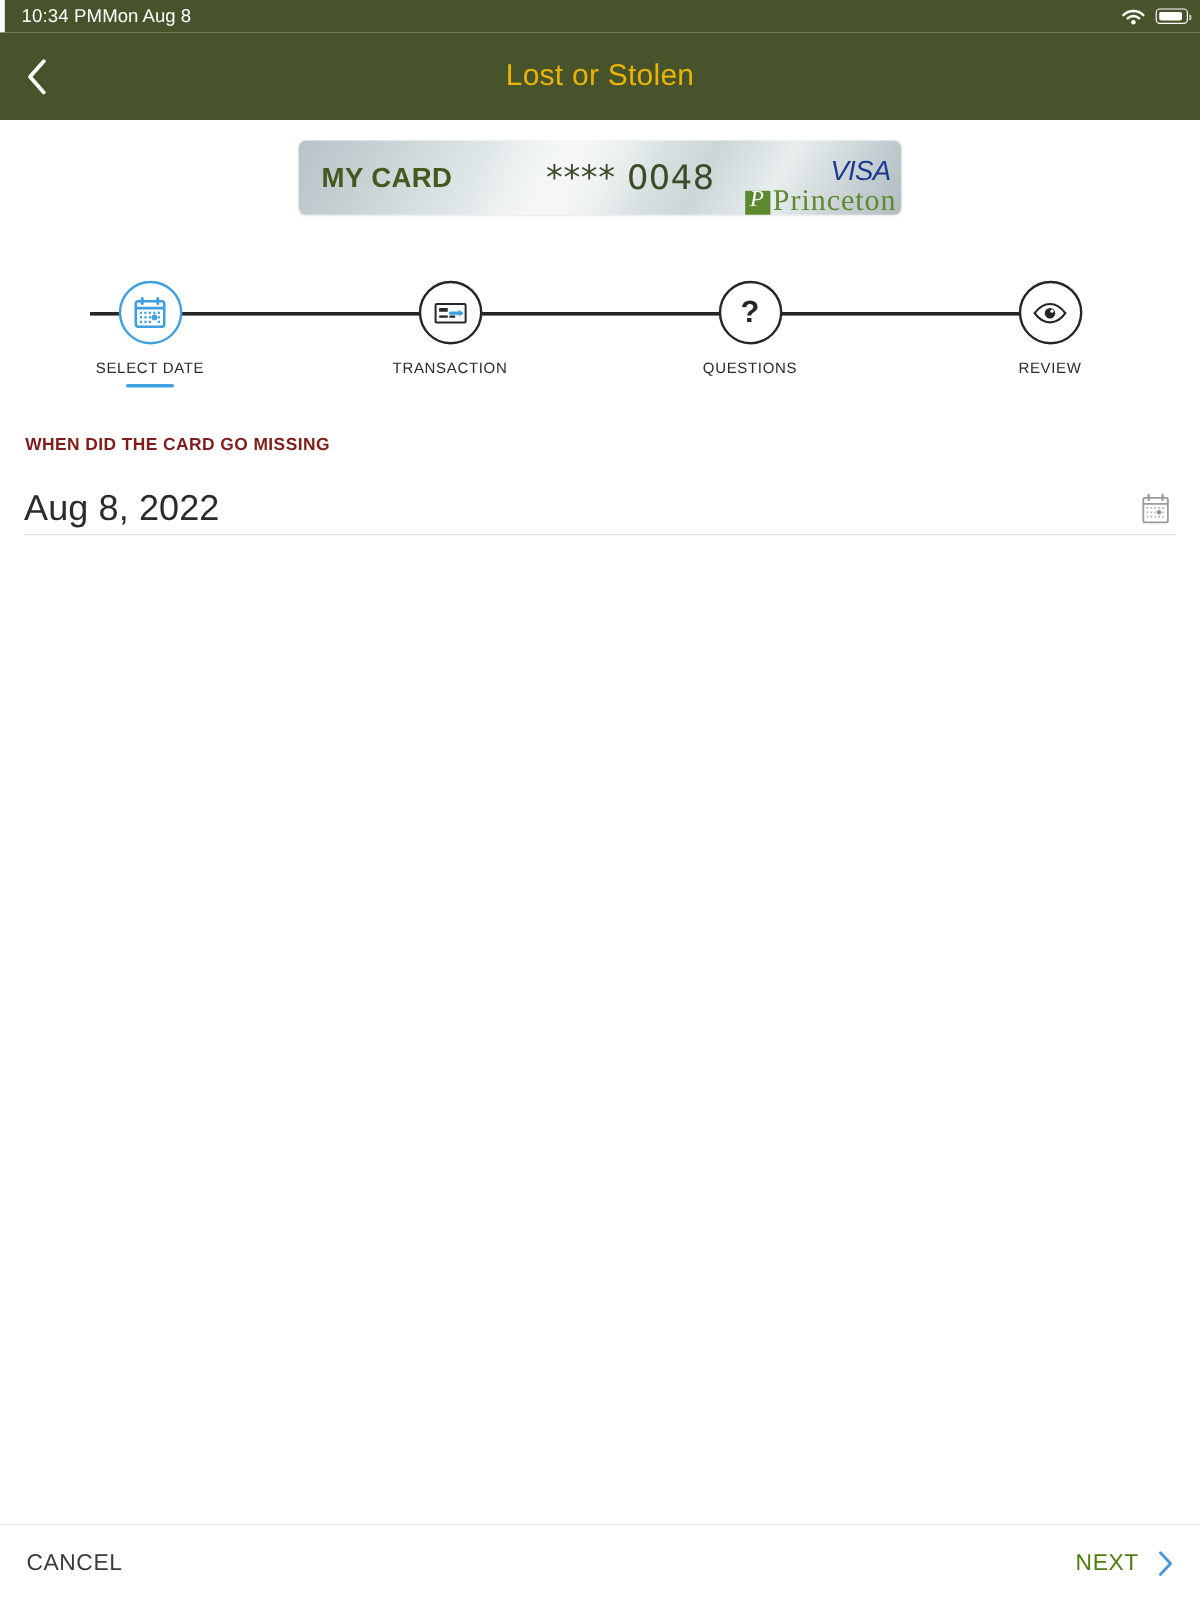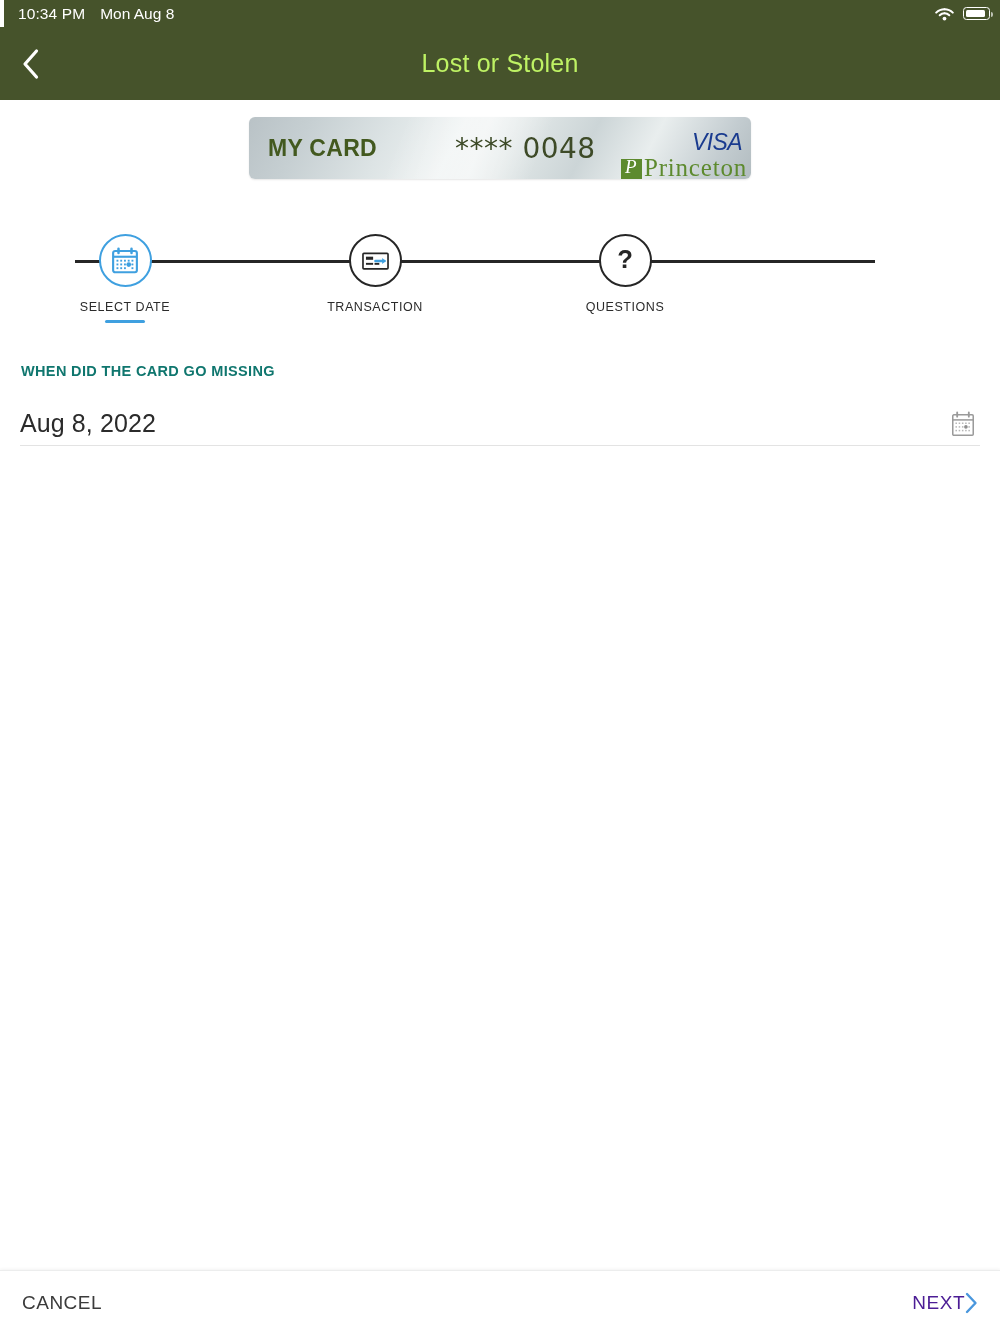--- a/index.html
+++ b/index.html
@@ -11,21 +11,21 @@
   }
   .screen { position: relative; width: 1000px; height: 1334px; background: #fff; }
 
   
   .statusbar {
     position: absolute; top: 0; left: 4px; width: 1000px; height: 27px;
     background: #46532b; color: #ffffff;
     display: flex; align-items: center; padding: 0 14px;
   }
   .sb-time { font-size: 15.5px; letter-spacing: 0.1px; }
-  .sb-date { font-size: 15.5px; margin-left: 15px; }
+  .sb-date { font-size: 15.5px; }
   .sb-right { margin-left: auto; display: flex; align-items: center; gap: 9px; }
   .wifi { width: 19px; height: 14px; position: relative; }
   .batt {
     width: 27px; height: 13px; border: 1.6px solid #fff; border-radius: 3.5px;
     position: relative; display: flex; align-items: center; padding: 1.6px;
   }
   .batt-fill { background: #fff; height: 100%; border-radius: 1.5px; }
   .batt::after {
     content: ""; position: absolute; right: -4px; top: 3.5px;
     width: 2px; height: 5px; background: rgba(255,255,255,0.65); border-radius: 0 2px 2px 0;
@@ -35,21 +35,21 @@
   .header {
     position: absolute; top: 27px; left: 0; width: 1000px; height: 73px;
     background: #46532b; display: flex; align-items: center;
   }
   .back-btn {
     position: absolute; left: 8px; top: 50%; transform: translateY(-50%);
     width: 44px; height: 44px; display: flex; align-items: center; justify-content: center;
     cursor: pointer;
   }
   .header-title {
-    width: 100%; text-align: center; color: #bef264;
+    width: 100%; text-align: center; color: #eab308;
     font-size: 25px; font-weight: 400; letter-spacing: 0.2px;
   }
 
   
   .card-wrap {
     position: absolute; top: 117px; left: 0; width: 1000px;
     display: flex; justify-content: center;
   }
   .card {
     position: relative; width: 502px; height: 62px; border-radius: 6px;
@@ -119,47 +119,47 @@
   }
   .step-underline {
     margin-top: 6px; width: 40px; height: 3px; background: #3fa0e0; border-radius: 2px;
   }
   .step-underline.hidden { visibility: hidden; }
 
   
   .form-area { position: absolute; top: 363px; left: 0; width: 1000px; }
   .field-label {
     margin-left: 21px; font-size: 14.5px; font-weight: bold;
-    color: #0f766e; letter-spacing: 0.35px;
+    color: #7f1d1d; letter-spacing: 0.35px;
   }
   .field-row {
     margin: 23px 20px 0 20px; height: 44px;
     display: flex; align-items: center; justify-content: space-between;
     border-bottom: 1.5px solid #e3e3e3;
   }
-  .field-value { font-size: 25px; color: #2b2b2b; letter-spacing: 0.1px; }
+  .field-value { font-size: 30px; color: #2b2b2b; letter-spacing: 0.1px; }
   .cal-btn { width: 34px; height: 36px; display: flex; align-items: center; justify-content: center; cursor: pointer; }
 
   
   .footer {
     position: absolute; bottom: 0; left: 0; width: 1000px; height: 64px;
     background: #ffffff; border-top: 1px solid #eceded;
     box-shadow: 0 -1px 3px rgba(0,0,0,0.05);
     display: flex; align-items: center; justify-content: space-between;
     padding: 12px 22px;
   }
   .btn-cancel {
     font-size: 19px; font-weight: 500; color: #3b3b3b;
     letter-spacing: 0.5px; cursor: pointer; background: none; border: none;
     font-family: "Liberation Sans", sans-serif;
   }
   .btn-next {
-    font-size: 19px; font-weight: 500; color: #4c1d95;
+    font-size: 19px; font-weight: 500; color: #4d7c0f;
     letter-spacing: 0.5px; cursor: pointer; background: none; border: none;
-    display: flex; align-items: center; gap: 0;
+    display: flex; align-items: center; gap: 16px;
     font-family: "Liberation Sans", sans-serif;
   }
 </style>
 </head>
 <body>
 
 <div class="screen">
 
   <div class="statusbar">
     <span class="sb-time">10:34 PM</span>
@@ -252,20 +252,31 @@
     <div class="step" style="left:625px;">
       <div class="step-circle">
         <svg width="28" height="28" viewBox="0 0 24 24">
           <text x="12" y="18" text-anchor="middle" font-family="Liberation Sans, sans-serif" font-size="22" font-weight="bold" fill="#262626">?</text>
         </svg>
       </div>
       <div class="step-label">QUESTIONS</div>
       <div class="step-underline hidden"></div>
     </div>
 
+    <div class="step" style="left:875px;">
+      <div class="step-circle">
+        <svg width="32" height="32" viewBox="0 0 30 30">
+          <path d="M3 15c3.6-5 8-7.2 12-7.2S23.4 10 27 15c-3.6 5-8 7.2-12 7.2S6.6 20 3 15z" fill="none" stroke="#262626" stroke-width="1.7"></path>
+          <circle cx="15" cy="15" r="4.1" fill="#262626"></circle>
+          <circle cx="16.6" cy="13.4" r="1.3" fill="#ffffff"></circle>
+        </svg>
+      </div>
+      <div class="step-label">REVIEW</div>
+      <div class="step-underline hidden"></div>
+    </div>
   </div>
 
   <div class="form-area">
     <div class="field-label">WHEN DID THE CARD GO MISSING</div>
     <div class="field-row">
       <span class="field-value">Aug 8, 2022</span>
       <span class="cal-btn">
         <svg width="26" height="28" viewBox="0 0 24 26">
           <rect x="2.5" y="4.5" width="19" height="19" rx="1" fill="none" stroke="#9a9a9a" stroke-width="1.4"></rect>
           <path d="M2.5 9.2h19" stroke="#9a9a9a" stroke-width="1.4"></path>

